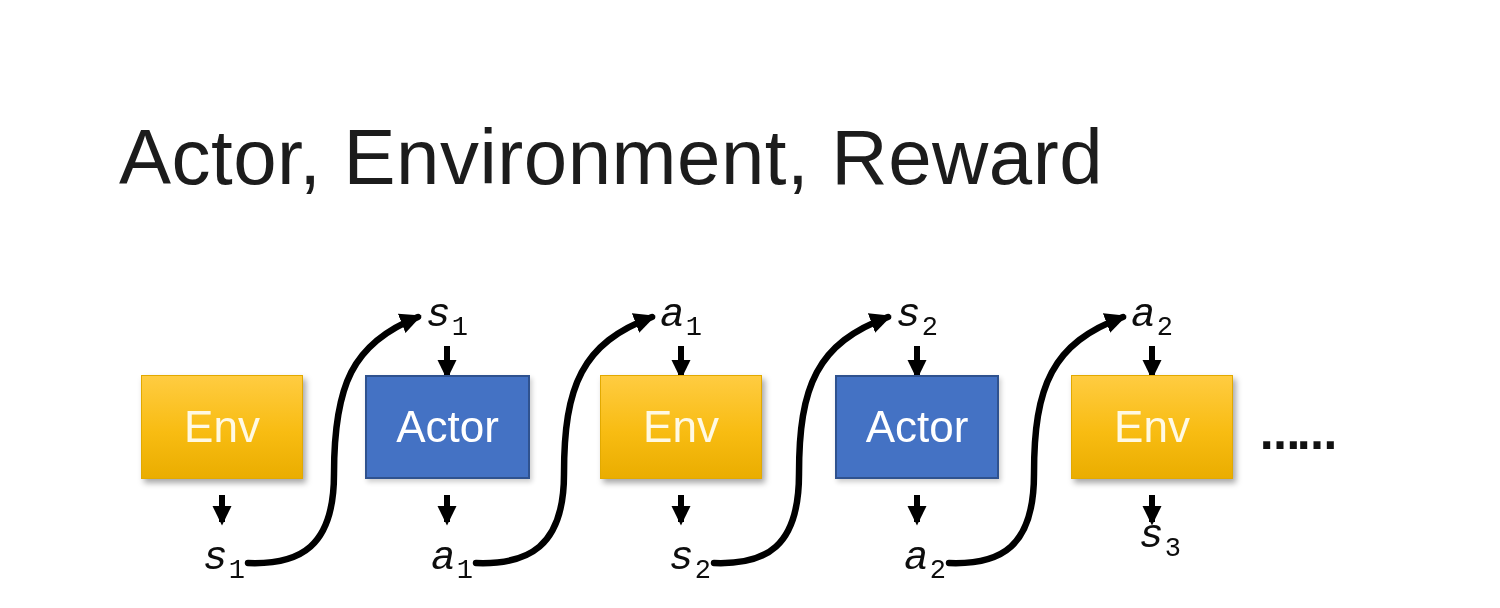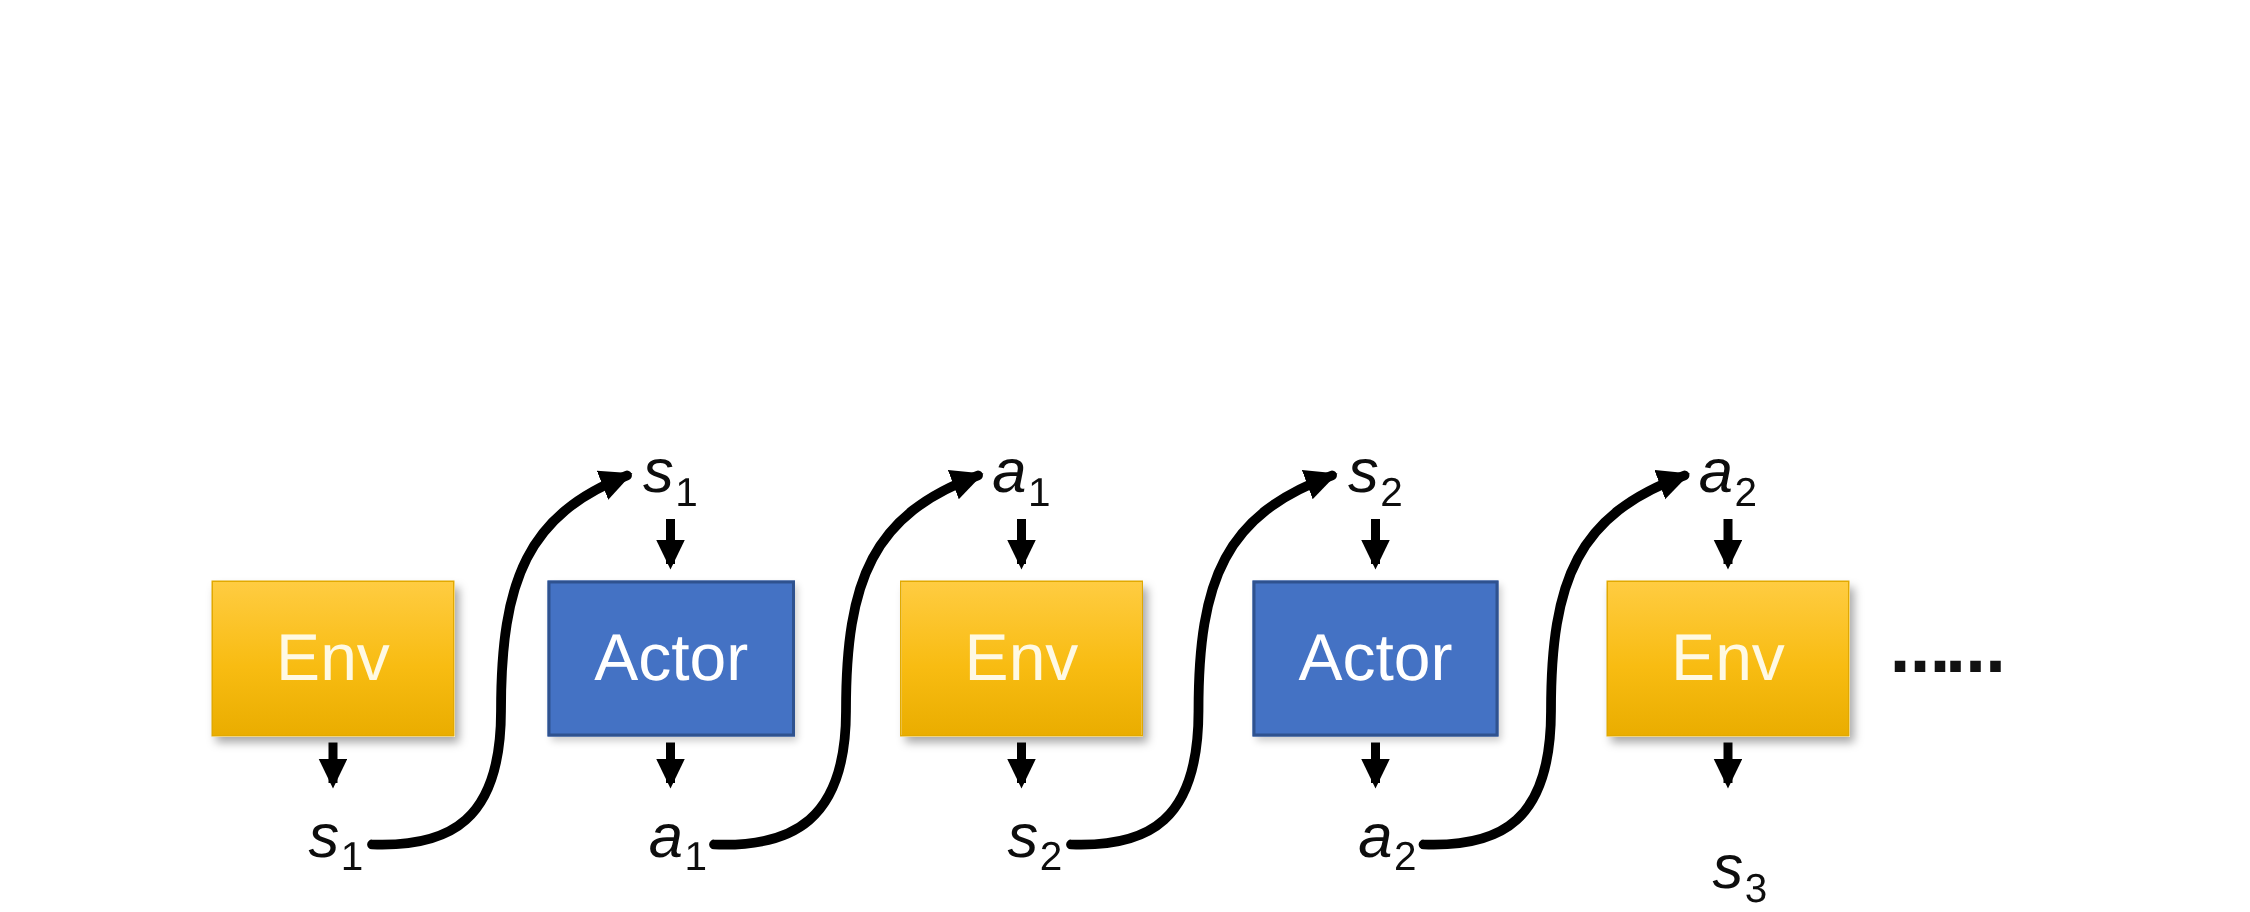--- a/index.html
+++ b/index.html
@@ -32,21 +32,21 @@
     white-space: nowrap;
   }
   .arrows-layer {
     position: absolute;
     left: 0; top: 0;
     width: 1500px; height: 608px;
     color: var(--arrow-color);
   }
   .node {
     position: absolute;
-    top: 387px;
+    top: 375px;
     height: 104px;
     display: flex;
     align-items: center;
     justify-content: center;
     font-size: 44px;
     box-sizing: border-box;
     white-space: nowrap;
   }
   .node.env {
     background: linear-gradient(180deg, var(--env-top) 0%, #F8BC12 55%, var(--env-bottom) 100%);
@@ -57,21 +57,21 @@
   .node.actor {
     background: var(--actor-fill);
     border: 2px solid var(--actor-border);
     color: var(--actor-text);
     box-shadow: 2px 3px 5px rgba(0,0,0,0.2);
     align-items: center;
   }
   .mlabel {
     position: absolute;
     transform: translate(-50%, -50%);
-    font-family: Liberation Sans, sans-serif;
+    font-family: Liberation Mono, monospace;
     font-style: italic;
     font-size: 41px;
     color: #0d0d0d;
     white-space: nowrap;
     line-height: 1;
   }
   .mlabel sub {
     font-style: normal;
     font-size: 27px;
     line-height: 1;
@@ -88,20 +88,21 @@
     letter-spacing: -3px;
     color: #111;
     line-height: 1;
   }
 </style>
 </head>
 <body>
 
 <div class="stage" style="--env-top: #FFCC41; --env-bottom: #EAAD00; --env-text: #FFF9E3; --actor-fill: #4472C4; --actor-border: #2F528F; --actor-text: #FFFFFF; --arrow-color: #000000; --title-color: #1C1C1C;">
 
+  <h1 class="slide-title">Actor, Environment, Reward</h1>
 
   <svg class="arrows-layer" viewBox="0 0 1500 608" xmlns="http://www.w3.org/2000/svg">
     <defs>
       <marker id="ah" markerUnits="strokeWidth" markerWidth="4" markerHeight="3.4" refX="2.7" refY="1.6" orient="auto">
         <path d="M0 0 L3.3 1.6 L0 3.2 Z" fill="currentColor"></path>
       </marker>
     </defs>
 
     <line x1="447" y1="346" x2="447" y2="376" stroke="currentColor" stroke-width="6" marker-end="url(#ah)"></line>
     <line x1="681" y1="346" x2="681" y2="376" stroke="currentColor" stroke-width="6" marker-end="url(#ah)"></line>
@@ -141,17 +142,17 @@
       <div class="mlabel" style="left: 447px; top: 318px;"><span>s</span><sub>1</sub></div>
       <div class="mlabel" style="left: 681px; top: 318px;"><span>a</span><sub>1</sub></div>
       <div class="mlabel" style="left: 917px; top: 318px;"><span>s</span><sub>2</sub></div>
       <div class="mlabel" style="left: 1152px; top: 318px;"><span>a</span><sub>2</sub></div>
     </div>
   <div id="bottom-labels">
       <div class="mlabel" style="left: 224px; top: 561px;"><span>s</span><sub>1</sub></div>
       <div class="mlabel" style="left: 452px; top: 561px;"><span>a</span><sub>1</sub></div>
       <div class="mlabel" style="left: 690px; top: 561px;"><span>s</span><sub>2</sub></div>
       <div class="mlabel" style="left: 925px; top: 561px;"><span>a</span><sub>2</sub></div>
-      <div class="mlabel" style="left: 1160px; top: 582px;"><span>s</span><sub>3</sub></div>
+      <div class="mlabel" style="left: 1160px; top: 539px;"><span>s</span><sub>3</sub></div>
     </div>
 
   <div class="ellipsis">……</div>
 </div>
 
 </body></html>

